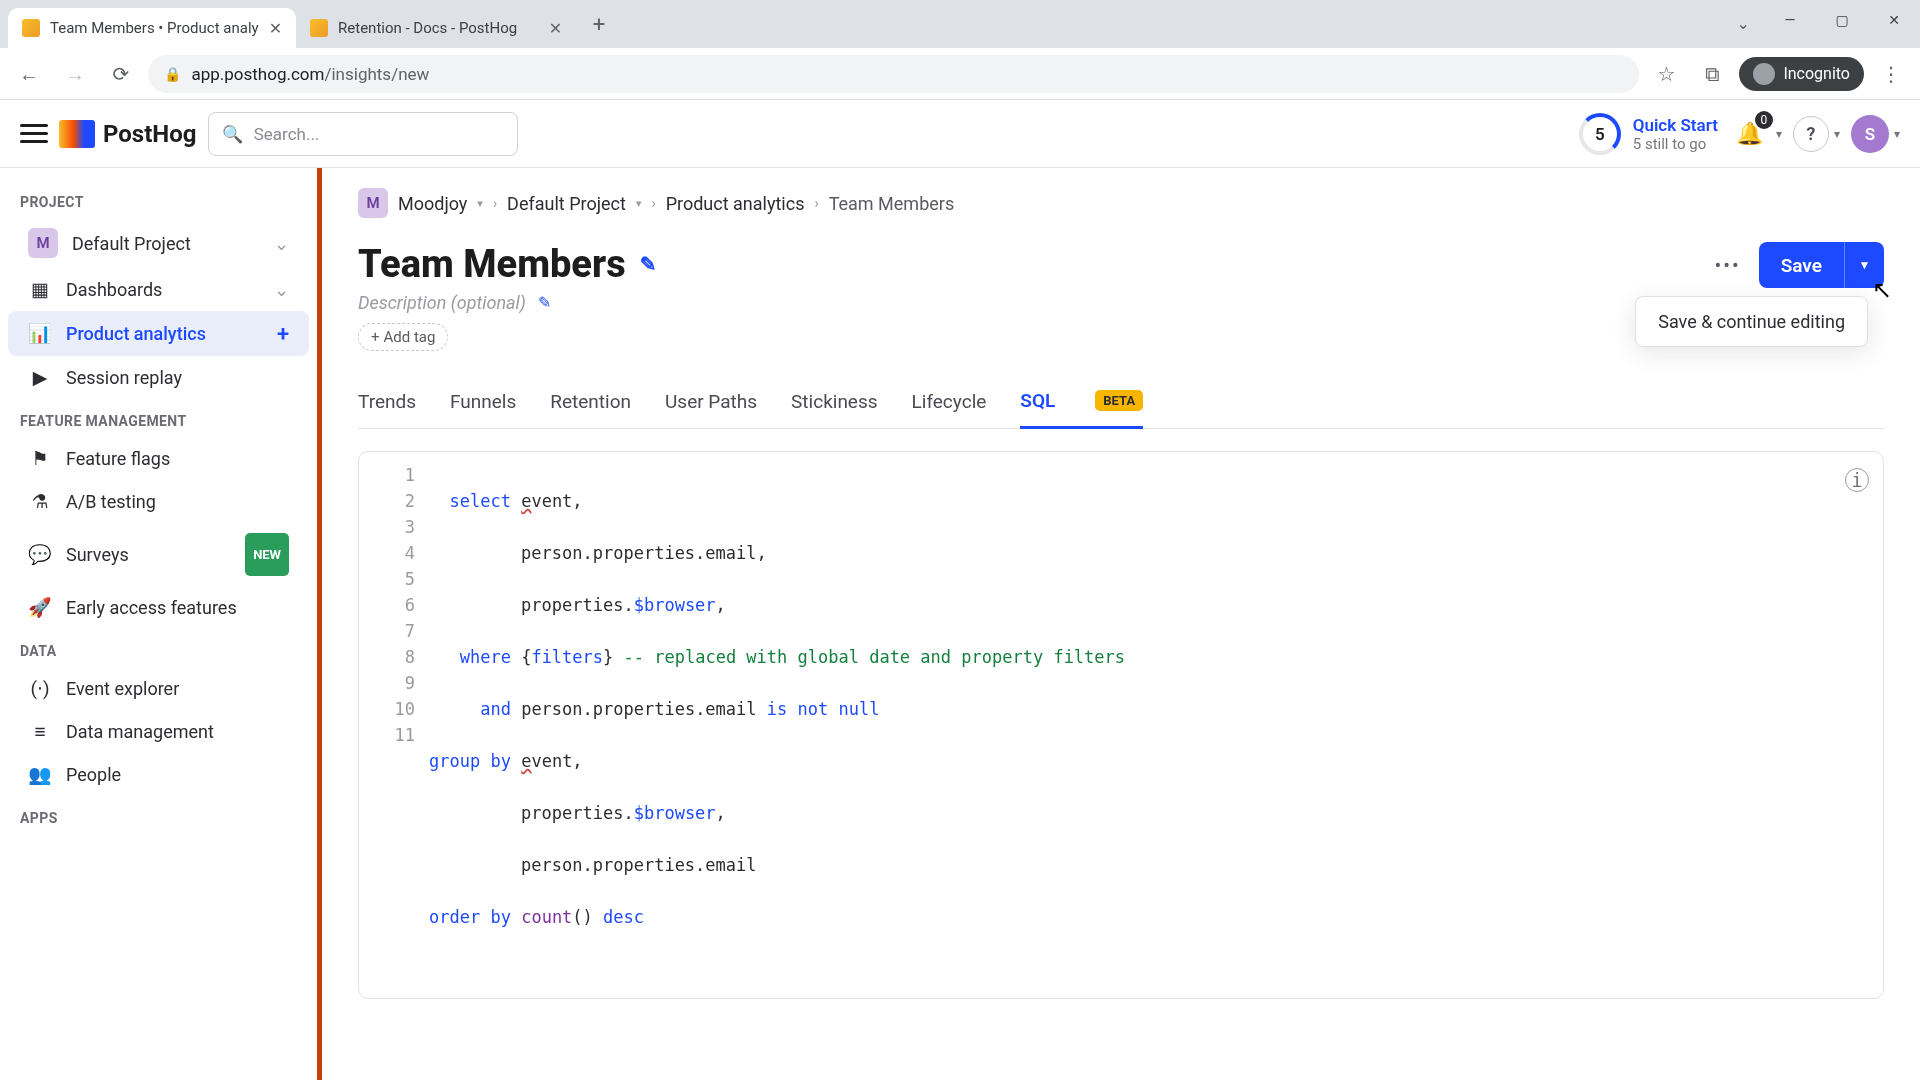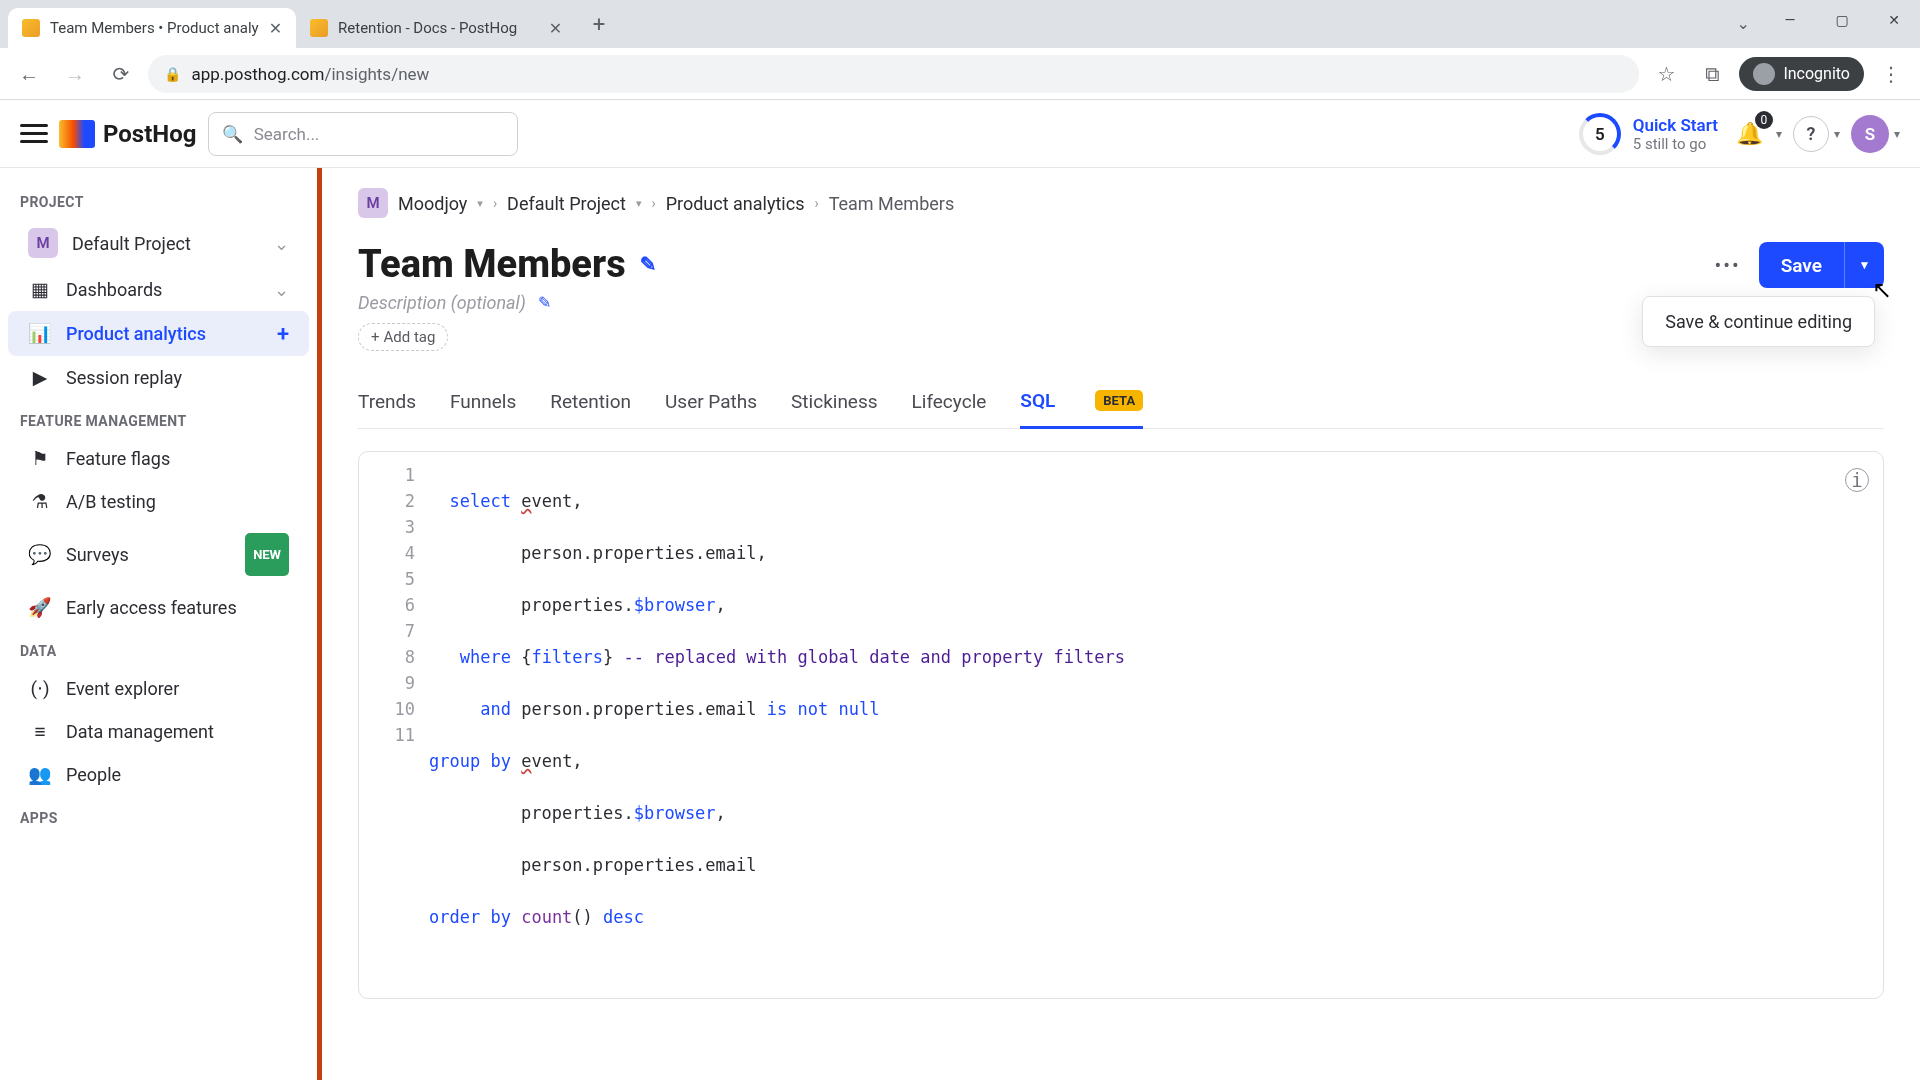--- a/index.html
+++ b/index.html
@@ -76,41 +76,41 @@
 .page-title { font-size: 38px; font-weight: 800; color: #1d1d1d; display: flex; align-items: center; gap: 14px; }
 .edit-pencil { font-size: 20px; color: #1d4aff; cursor: pointer; }
 .desc-row { display: flex; align-items: center; gap: 12px; margin-top: 6px; }
 .desc-text { font-style: italic; color: #9a9aa2; font-size: 18px; }
 .add-tag { display: inline-flex; align-items: center; gap: 4px; border: 1px dashed #c7c7ce; border-radius: 14px; padding: 4px 12px; font-size: 15px; color: #5a5a62; margin-top: 10px; cursor: pointer; }
 .title-right { display: flex; align-items: center; gap: 12px; position: relative; }
 .more-btn { font-size: 20px; color: #5a5a62; cursor: pointer; letter-spacing: 2px; padding: 6px; }
 .save-btn { background: #1d4aff; color: #fff; border: none; border-radius: 8px; display: flex; align-items: center; height: 46px; overflow: hidden; cursor: pointer; }
 .save-btn .lbl { padding: 0 22px; font-size: 19px; font-weight: 600; }
 .save-btn .drop { width: 40px; height: 100%; display: flex; align-items: center; justify-content: center; border-left: 1px solid rgba(255,255,255,0.3); font-size: 12px; }
-.save-menu { position: absolute; top: 54px; right: 9px; background: #fff; border: 1px solid #e0e0e5; border-radius: 8px; box-shadow: 0 6px 24px rgba(0,0,0,0.1); padding: 14px 22px; font-size: 18px; color: #2c2c33; white-space: nowrap; margin-left: 28px; }
+.save-menu { position: absolute; top: 54px; right: 16px; background: #fff; border: 1px solid #e0e0e5; border-radius: 8px; box-shadow: 0 6px 24px rgba(0,0,0,0.1); padding: 14px 22px; font-size: 18px; color: #2c2c33; white-space: nowrap; margin-left: 28px; }
 .cursor { position: absolute; top: 34px; right: -8px; font-size: 24px; pointer-events: none; }
 
 
 .insight-tabs { display: flex; gap: 34px; margin-top: 28px; border-bottom: 1px solid #e7e7ea; }
 .tab-item { padding: 10px 0 14px; font-size: 19px; color: #4a4a52; cursor: pointer; display: flex; align-items: center; gap: 8px; }
 .tab-item.active { color: #1d4aff; font-weight: 600; border-bottom: 3px solid #1d4aff; margin-bottom: -1px; }
 .beta-badge { background: #f7b500; color: #2c2c33; font-size: 13px; font-weight: 700; padding: 3px 8px; border-radius: 5px; margin-left: 32px; }
 
 
 .editor-card { border: 1px solid #e0e0e5; border-radius: 10px; margin-top: 22px; padding: 10px 0 16px; }
 .code-editor { display: flex; font-family: "SFMono-Regular", Consolas, monospace; font-size: 17px; line-height: 26px; position: relative; }
 .gutter { width: 70px; text-align: right; color: #9a9aa2; padding-right: 14px; user-select: none; }
 .gutter .ln { height: 26px; }
 .code { flex: 1; white-space: pre; color: #2c2c33; position: relative; }
 .code .row { height: 26px; }
 .info-icon { position: absolute; right: 14px; top: 6px; color: #76767f; font-size: 19px; border: 1.5px solid #9a9aa2; border-radius: 50%; width: 24px; height: 24px; display: flex; align-items: center; justify-content: center; }
 .c-kw { color: #1d4aff; }
 .c-fn { color: #7a2fa0; }
 .c-var { color: #1d4aff; }
-.c-cm { color: #4c1d95; }
+.c-cm { color: #15803d; }
 .c-null { color: #1d4aff; }
 .underline-wavy { text-decoration: underline wavy #c44; text-decoration-skip-ink: none; }
 </style>
 </head>
 <body>
 
 <div class="browser-chrome">
   <div class="tab-bar">
     <div class="tab active">
       <div class="tab-favicon"></div>

